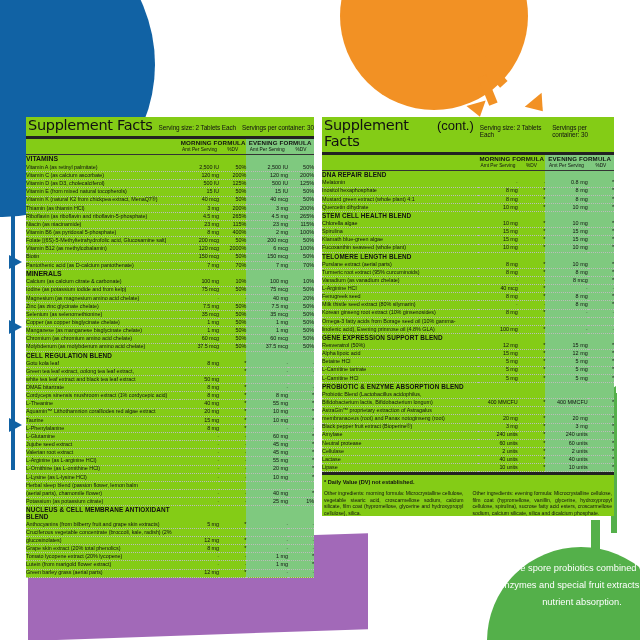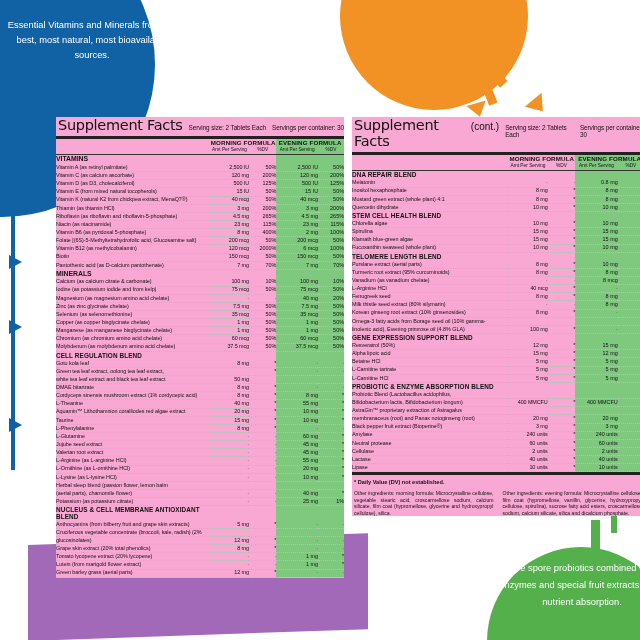--- a/index.html
+++ b/index.html
@@ -95,37 +95,36 @@
   }
   #green-arm{
     position:absolute;left:611px;top:393px;width:6px;height:140px;
     background:#54b04a;z-index:1;
   }
   #green-text{left:494px;top:560px;width:176px;font-size:9.3px;line-height:1.82;}
 
   
   .panel{
     position:absolute;
-    background:#f9a8d4;
+    background:#84cc16;
     z-index:4;
     color:#111;
-    margin-left:30px;
   }
   #panel-left{left:26px;top:117px;width:288px;}
   #panel-right{left:322px;top:117px;width:292px;}
 
   .sf-title-row{
     display:flex;align-items:baseline;gap:6px;
     padding:0 0 3px 2px;
   }
   .sf-title{
     font-size:14.5px;font-weight:400;letter-spacing:-0.3px;
     font-family:"DejaVu Sans", sans-serif;
   }
-  .sf-cont{font-size:10px;}
+  .sf-cont{font-size:13px;}
   .sf-serv{font-size:6.4px;letter-spacing:-0.1px;}
 
   .rule-thick{height:3px;background:#222;margin:0;}
 
   
   table.sf{
     width:100%;border-collapse:collapse;table-layout:fixed;
     font-size:5.45px;line-height:1.0;
   }
   table.sf td{padding:0.85px 0;vertical-align:bottom;}
@@ -174,21 +173,20 @@
 </head>
 <body>
 
 <div class="stage">
 
   <div id="blue-stem"></div>
   <div id="blue-circle"></div>
   <div id="blue-arrow-1"></div>
   <div id="blue-arrow-2"></div>
   <div id="blue-arrow-3"></div>
-  <div class="bubble-text" id="blue-text">Essential Vitamins and Minerals from the best, most natural, most bioavailable sources.</div>
 
   <div id="orange-circle"></div>
   <div class="obar" id="orange-arrow-b"></div>
   <div id="orange-arrow-bh"></div>
   <div class="obar" id="orange-arrow-a"></div>
   <div id="orange-arrow-ah"></div>
 
   <div id="purple-band"></div>
 
   <div id="green-arm"></div>

